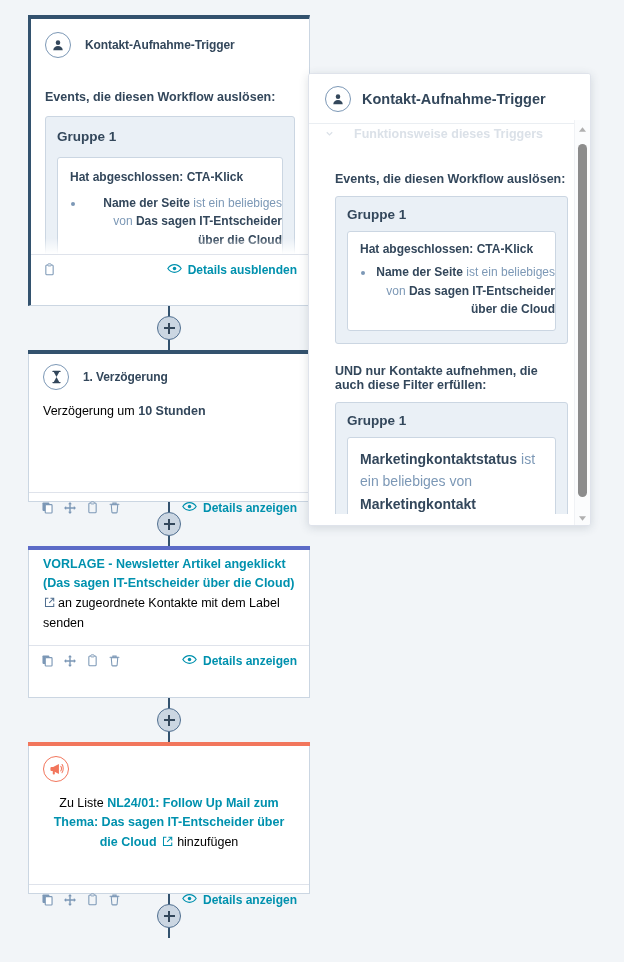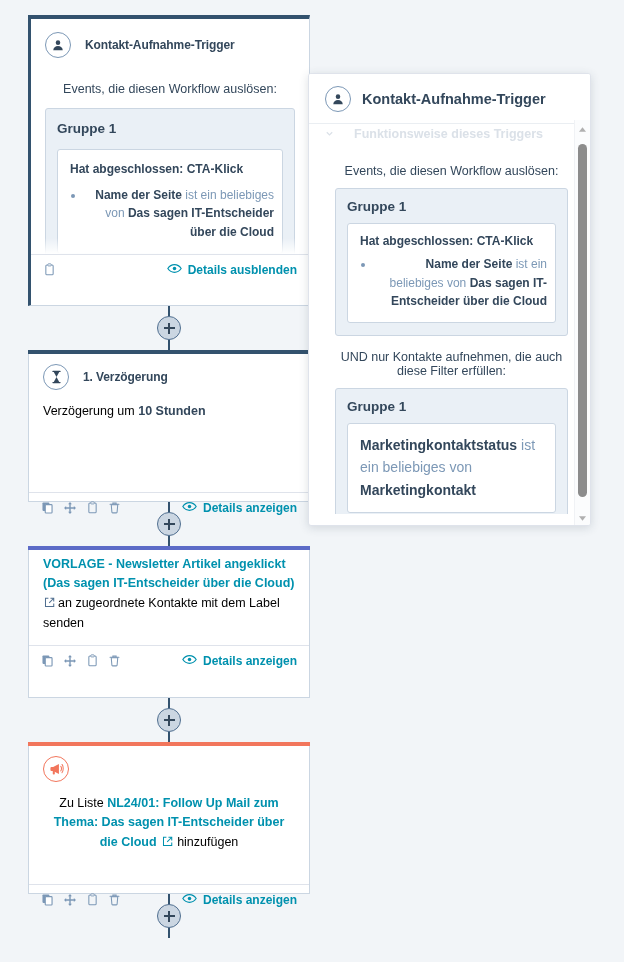--- a/index.html
+++ b/index.html
@@ -116,44 +116,43 @@
     border: 1px solid #cbd6e2;
     border-top: 4px solid #33526e;
     border-left: 3px solid #33526e;
     height: 291px;
   }
   #trigger-card .card-body {
     height: 176px;
     padding-top: 6px;
   }
   .section-label {
-    font-weight: normal;
+    font-weight: bold;
     font-size: 12.5px;
     color: #33475b;
-    margin: 12px 0 9px 0;
-    text-align: center;
+    margin: 20px 0 9px 0;
   }
   .group-box {
     background: #eaf0f6;
     border: 1px solid #cbd6e2;
     border-radius: 3px;
     padding: 10px 11px 12px 11px;
     margin-bottom: 12px;
   }
   .group-title {
     font-weight: bold;
     font-size: 13.5px;
     color: #33475b;
     margin-bottom: 9px;
   }
   .filter-box {
     background: #ffffff;
     border: 1px solid #cbd6e2;
     border-radius: 3px;
-    padding: 10px 8px 11px 12px;
+    padding: 10px 0 11px 12px;
   }
   .filter-head {
     font-weight: bold;
     font-size: 12px;
     color: #33475b;
     margin-bottom: 7px;
   }
   .filter-list {
     margin: 0;
     padding-left: 15px;

